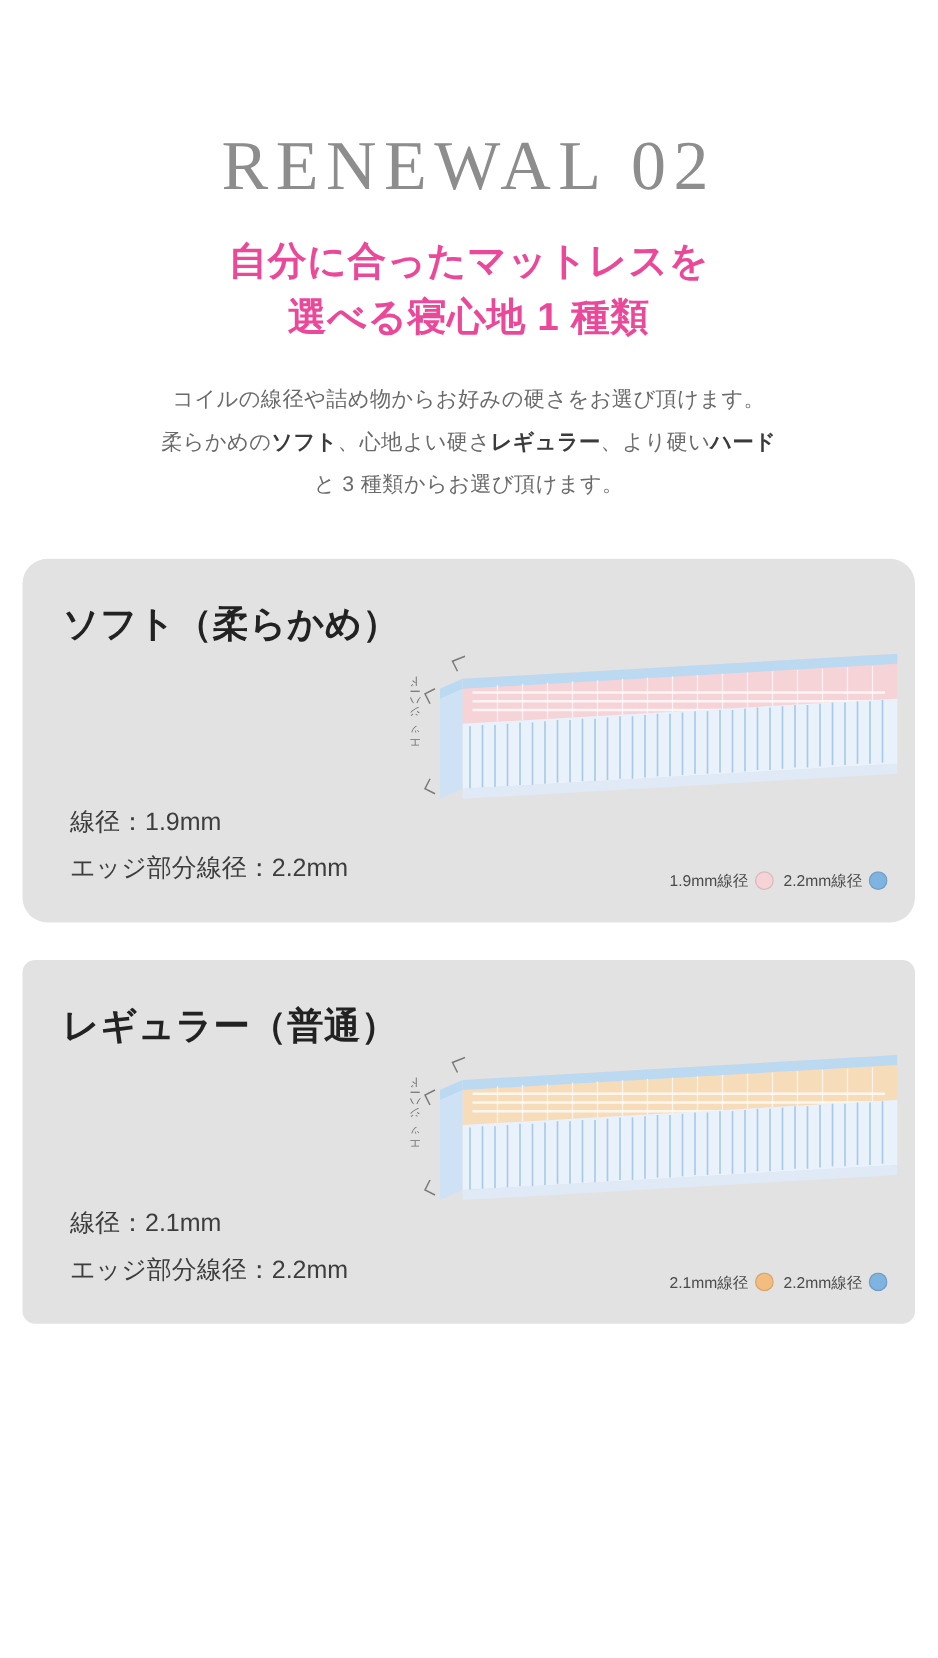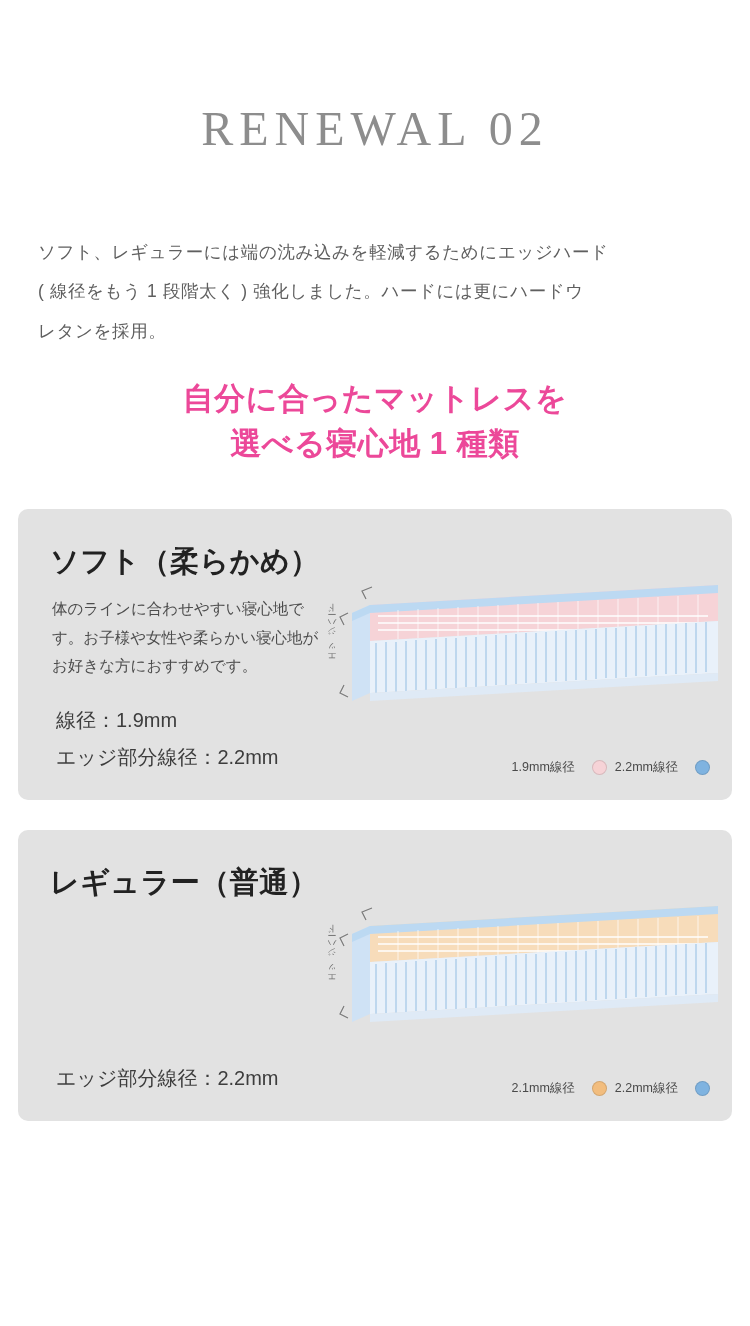--- a/index.html
+++ b/index.html
@@ -15,21 +15,21 @@
     position: relative;
     width: 750px;
     height: 1326px;
     background: #fff;
   }
 
   
   .renewal-title {
     text-align: center;
     font-family: "Liberation Serif", serif;
-    font-size: 48px;
+    font-size: 56px;
     letter-spacing: 6px;
     color: #8d8d8d;
     font-weight: 400;
     padding-top: 105px;
     line-height: 1;
   }
 
   
   .intro {
     margin: 80px 38px 0 38px;
@@ -64,21 +64,21 @@
   
   .card {
     position: relative;
     margin: 0 18px;
     background: #e2e2e2;
     border-radius: 10px;
     height: 291px;
     overflow: hidden;
   }
   .card + .card { margin-top: 30px; }
-  #card-soft { margin-top: 42px; }
+  #card-soft { margin-top: 42px; border-radius: 20px; }
 
   .card-title {
     position: absolute;
     left: 32px;
     top: 33px;
     font-size: 29px;
     font-weight: bold;
     color: #222;
     letter-spacing: 0.5px;
   }
@@ -125,49 +125,50 @@
   .legend {
     position: absolute;
     right: 22px;
     bottom: 24px;
     display: flex;
     align-items: center;
     gap: 8px;
     font-size: 12.5px;
     color: #4a4a4a;
   }
-  .legend-item { display: flex; align-items: center; gap: 17px; }
+  .legend-item { display: flex; gap: 5px; }
   .swatch {
     width: 15px; height: 15px; border-radius: 50%;
     border: 1px solid rgba(0,0,0,0.12);
     display: inline-block;
   }
 </style>
 </head>
 <body>
 
 <div class="page">
 
   <div class="renewal-title">RENEWAL 02</div>
 
-  <div class="intro">
-    <div>ソフト、レギュラーには端の沈み込みを軽減するためにエッジハード</div>
-    <div>( 線径をもう 1 段階太く ) 強化しました。ハードには更にハードウ</div>
-    <div>レタンを採用。</div>
-  </div>
 
   <div class="headline">
     <div>自分に合ったマットレスを</div>
     <div>選べる寝心地 1 種類</div>
   </div>
 
+  <div class="subdesc">
+    <div>コイルの線径や詰め物からお好みの硬さをお選び頂けます。</div>
+    <div>
+      <span>柔らかめの</span><b>ソフト</b><span>、心地よい硬さ</span><b>レギュラー</b><span>、より硬い</span><b>ハード</b>
+    </div>
+    <div>と 3 種類からお選び頂けます。</div>
+  </div>
 
   <div class="card" id="card-soft">
     <div class="card-title">ソフト（柔らかめ）</div>
-    <div class="card-desc">体のラインに合わせやすい寝心地です。お子様や女性や柔らかい寝心地がお好きな方におすすめです。</div>
     <div class="card-specs">
       <div>線径：1.9mm</div>
       <div>エッジ部分線径：2.2mm</div>
     </div>
 
     <div class="mattress-wrap">
       <div class="side-label">エッジハード</div>
       <svg class="mattress-svg" width="400" height="160" viewBox="0 0 400 160">
 
         <polygon points="52,36 400,16 400,52 52,72" fill="#f6d3d7"></polygon>
@@ -258,20 +259,21 @@
       <span class="legend-item">
         <span>2.2mm線径</span>
         <span class="swatch" style="background:#7fb3e0"></span>
       </span>
     </div>
   </div>
 
   <div class="card" id="card-regular">
     <div class="card-title">レギュラー（普通）</div>
     <div class="card-specs">
+      <div>線径：2.1mm</div>
       <div>エッジ部分線径：2.2mm</div>
     </div>
 
     <div class="mattress-wrap">
       <div class="side-label">エッジハード</div>
       <svg class="mattress-svg" width="400" height="160" viewBox="0 0 400 160">
         <polygon points="52,36 400,16 400,52 52,72" fill="#f7dcba"></polygon>
         <polygon points="52,36 400,16 400,24 52,44" fill="#bcd9f2"></polygon>
         <g fill="#ffffff" opacity="0.75">
           <rect x="60" y="46" width="330" height="2"></rect>

